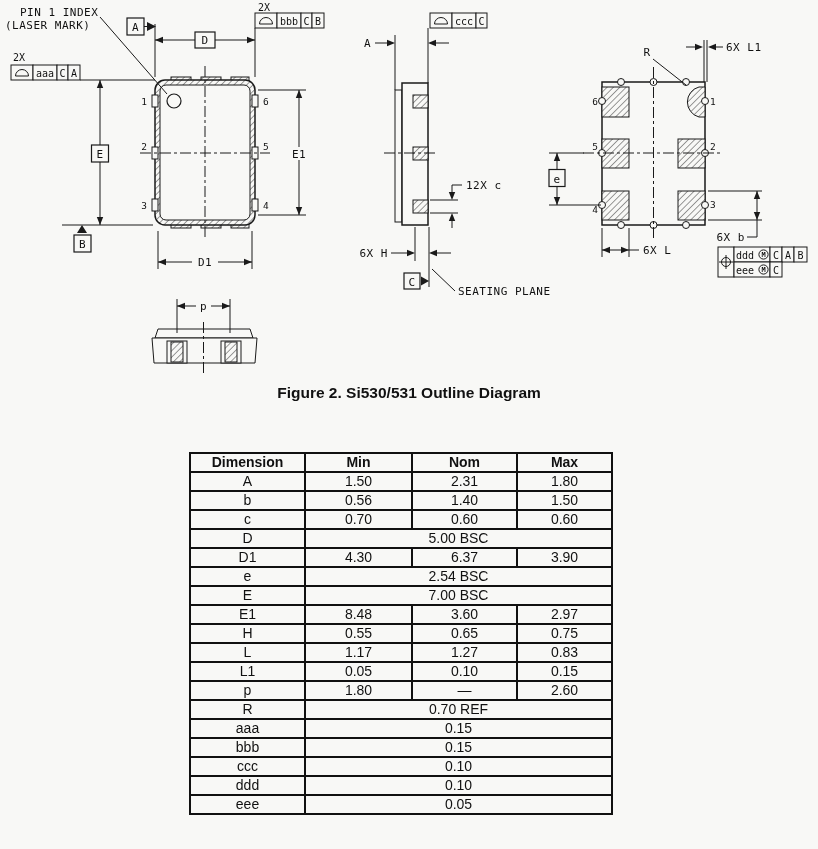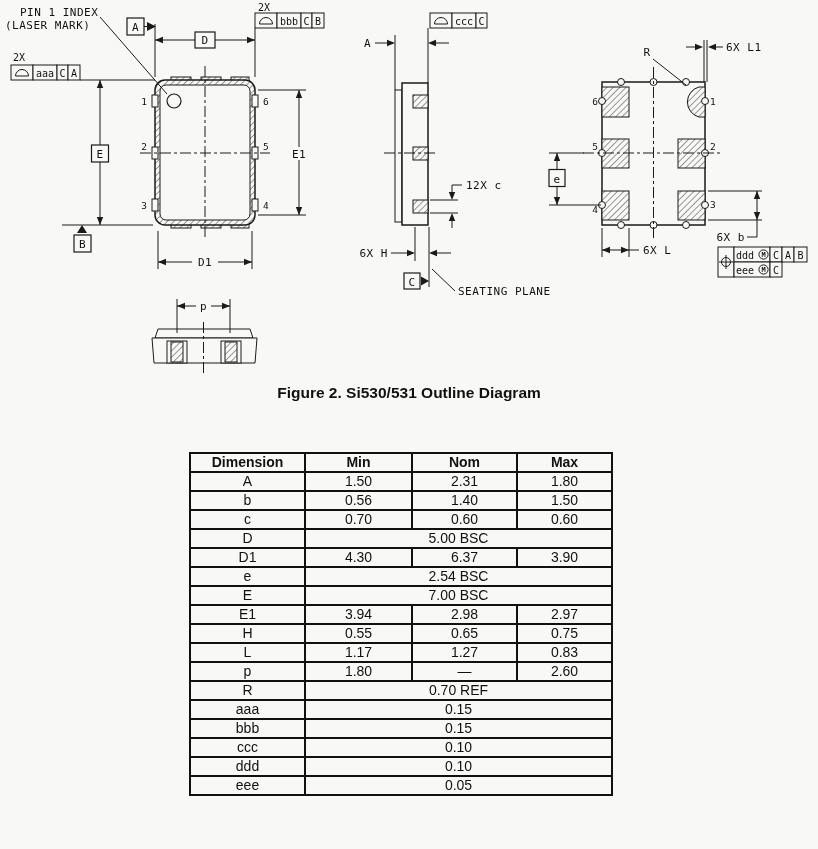--- a/index.html
+++ b/index.html
@@ -374,37 +374,43 @@
   <tr>
           <td>e</td>
           <td colspan="3">2.54 BSC</td>
         </tr>
   <tr>
           <td>E</td>
           <td colspan="3">7.00 BSC</td>
         </tr>
   <tr>
           <td>E1</td>
-          <td>3.94</td>
-          <td>2.98</td>
+          <td>8.48</td>
+          <td>3.60</td>
           <td>2.97</td>
         </tr>
   <tr>
           <td>H</td>
           <td>0.55</td>
           <td>0.65</td>
           <td>0.75</td>
         </tr>
   <tr>
           <td>L</td>
           <td>1.17</td>
           <td>1.27</td>
           <td>0.83</td>
         </tr>
   <tr>
+          <td>L1</td>
+          <td>0.05</td>
+          <td>0.10</td>
+          <td>0.15</td>
+        </tr>
+  <tr>
           <td>p</td>
           <td>1.80</td>
           <td>—</td>
           <td>2.60</td>
         </tr>
   <tr>
           <td>R</td>
           <td colspan="3">0.70 REF</td>
         </tr>
   <tr>

